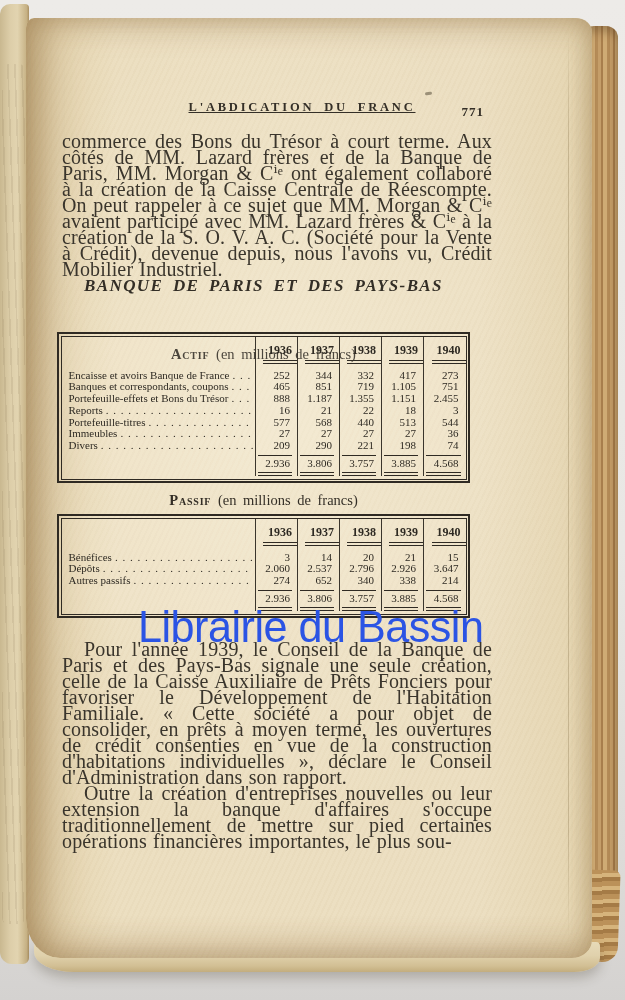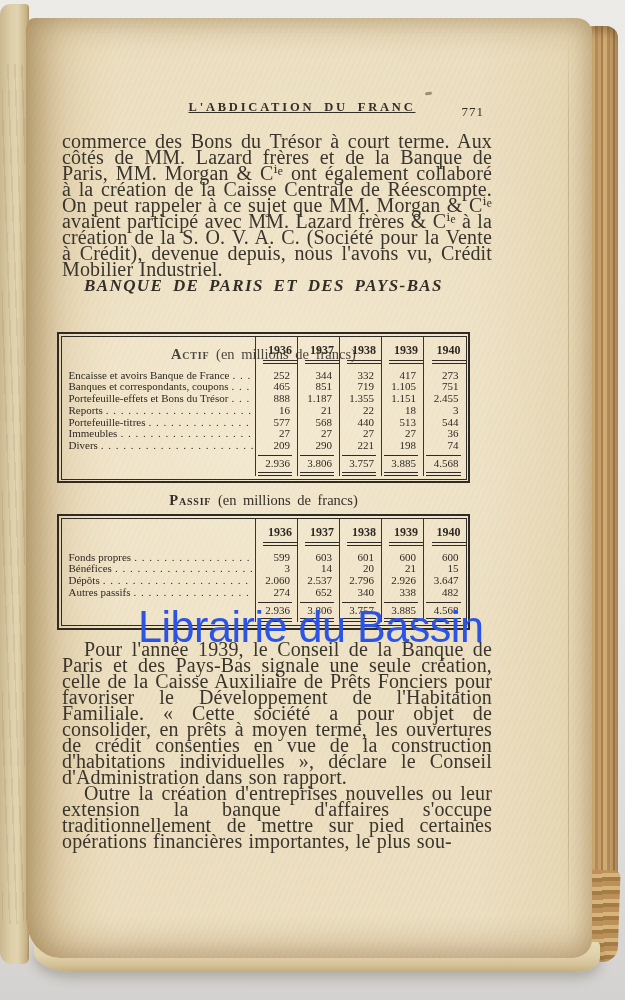--- a/index.html
+++ b/index.html
@@ -84,21 +84,21 @@
   .text-col{position:absolute;left:36px;top:0;width:430px;height:100%;}
   .running-head{
     position:absolute;top:82px;left:0;width:100%;
     text-align:center;padding-left:50px;box-sizing:border-box;
     font-size:12.5px;font-weight:700;letter-spacing:2.8px;word-spacing:4px;
     color:#342f27;
     text-decoration:underline;
   }
   .page-number{
     position:absolute;top:86px;right:8px;
-    font-size:13px;font-weight:400;letter-spacing:1px;color:#342f27;
+    font-size:13px;font-weight:700;letter-spacing:1px;color:#342f27;
   }
   .para{
     position:absolute;left:0;width:430px;
     font-size:20px;line-height:16px;text-align:justify;
     letter-spacing:.15px;word-spacing:1px;color:#3a352c;
   }
   .p1{top:115px;}
   .p-block{top:623px;}
   .indent{text-indent:22px;margin:0;}
   .noindent{text-indent:0;margin:0;}
@@ -353,33 +353,20 @@
                 <th><span>1937</span></th>
                 <th><span>1938</span></th>
                 <th><span>1939</span></th>
                 <th><span>1940</span></th>
               </tr>
             </thead>
           <tbody>
               <tr>
                 <td class="lblc">
                   <div class="lw">
-                    <span class="lt">Fonds propres</span>
-                    <span class="dots"></span>
-                  </div>
-                </td>
-                <td class="val">599</td>
-                <td class="val">603</td>
-                <td class="val">601</td>
-                <td class="val">600</td>
-                <td class="val">600</td>
-              </tr>
-              <tr>
-                <td class="lblc">
-                  <div class="lw">
                     <span class="lt">Bénéfices</span>
                     <span class="dots"></span>
                   </div>
                 </td>
                 <td class="val">3</td>
                 <td class="val">14</td>
                 <td class="val">20</td>
                 <td class="val">21</td>
                 <td class="val">15</td>
               </tr>
@@ -400,21 +387,21 @@
                 <td class="lblc">
                   <div class="lw">
                     <span class="lt">Autres passifs</span>
                     <span class="dots"></span>
                   </div>
                 </td>
                 <td class="val">274</td>
                 <td class="val">652</td>
                 <td class="val">340</td>
                 <td class="val">338</td>
-                <td class="val">482</td>
+                <td class="val">214</td>
               </tr>
               <tr class="totals">
                 <td></td>
                 <td class="total"><span>2.936</span></td>
                 <td class="total"><span>3.806</span></td>
                 <td class="total"><span>3.757</span></td>
                 <td class="total"><span>3.885</span></td>
                 <td class="total"><span>4.568</span></td>
               </tr>
             </tbody>

